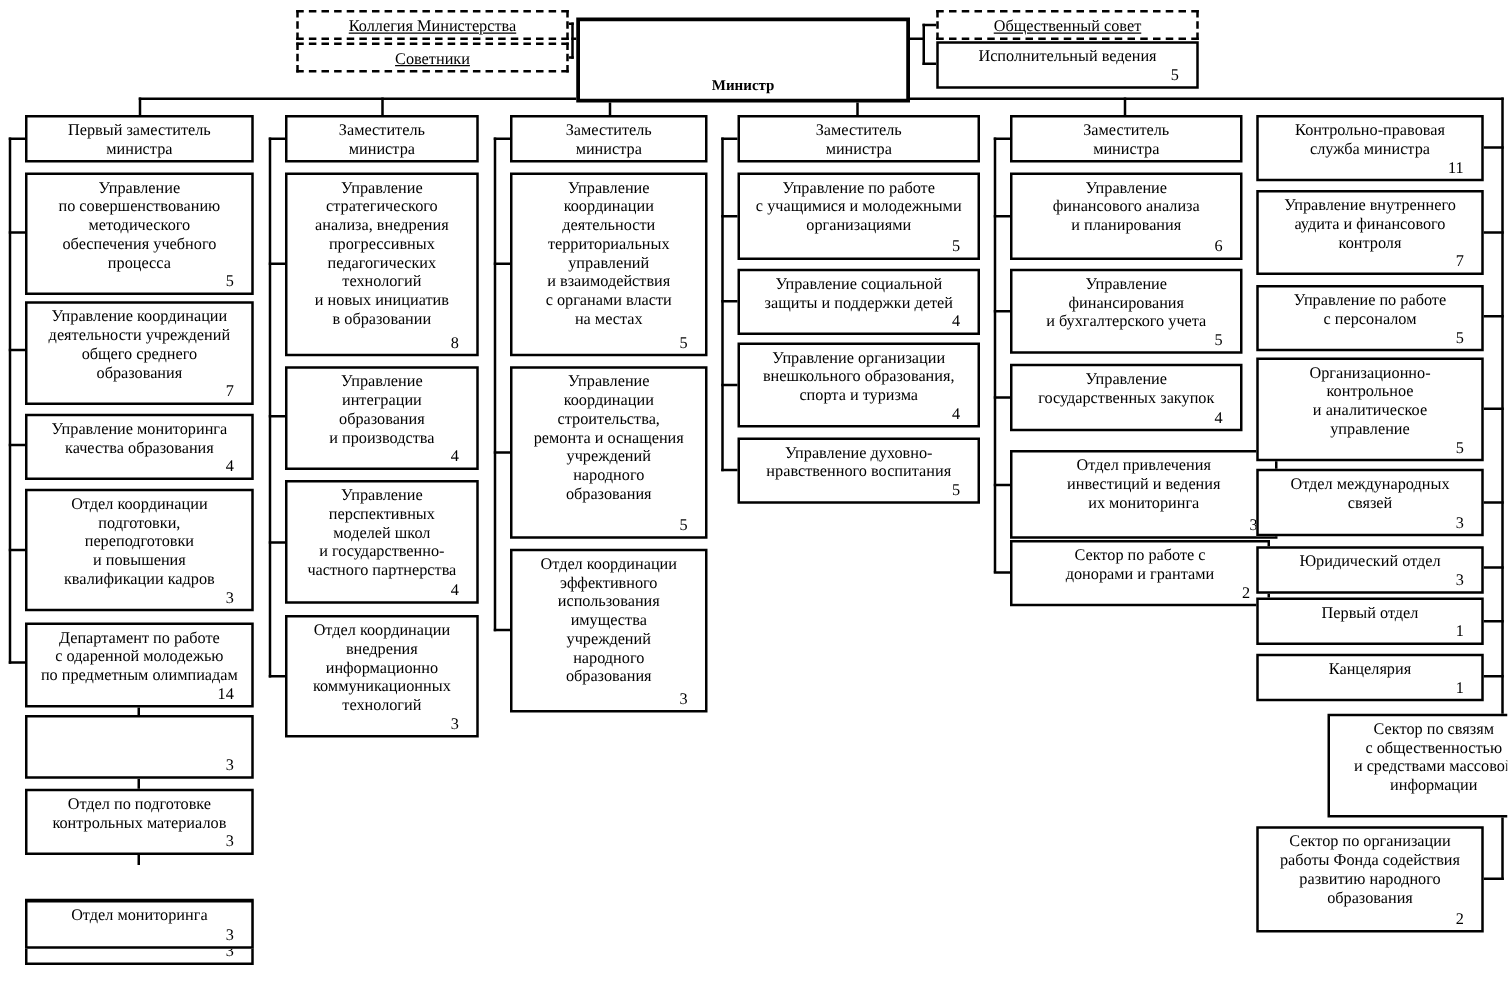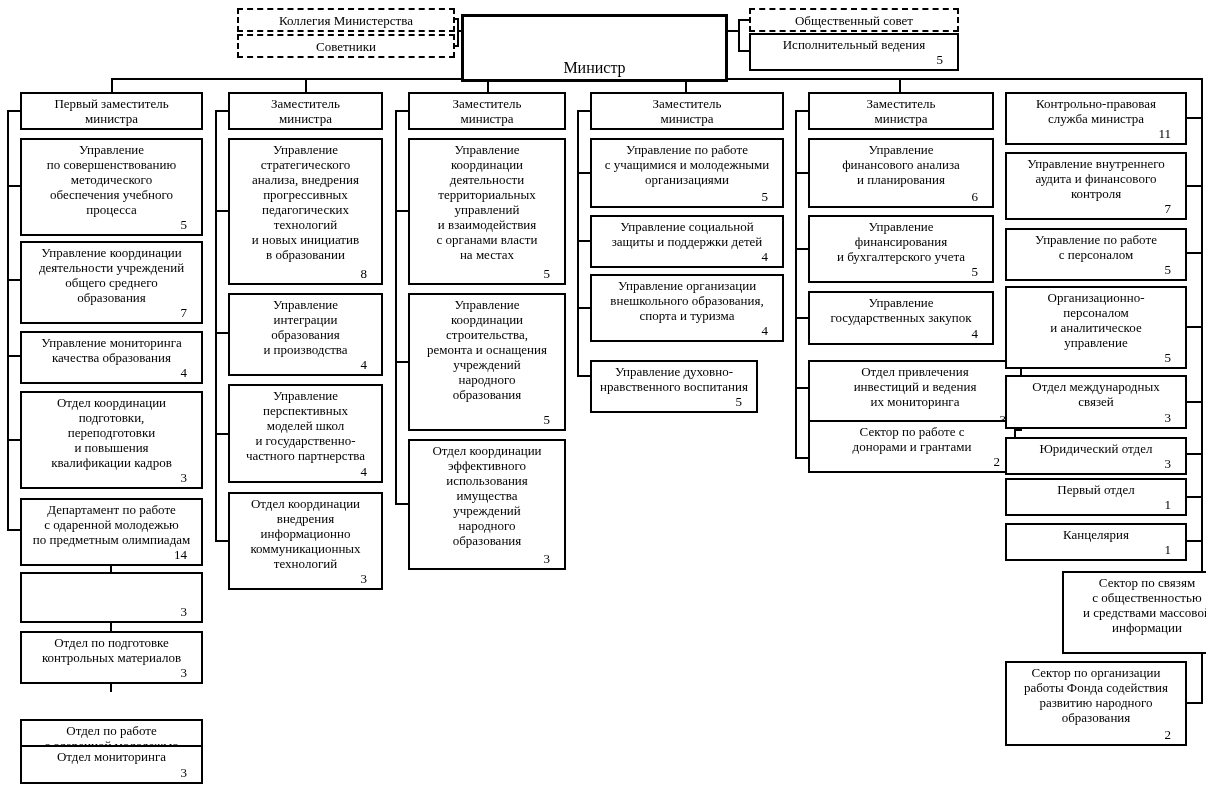--- a/index.html
+++ b/index.html
@@ -7,24 +7,24 @@
     position:relative;width:1206px;height:793px;background:#ffffff;
     font-family:"Liberation Serif","DejaVu Serif",serif;
     color:#000;overflow:hidden;
   }
   .box{
     position:absolute;box-sizing:border-box;
     border:2px solid #000;background:#fff;
     display:flex;flex-direction:column;
     padding:2px 8px;font-size:13px;line-height:15px;
   }
-  .box.dashed{border-style:dashed;justify-content:center;}
+  .box.dashed{border-style:dashed;justify-content:center;text-decoration:underline;}
   .box.hdr{justify-content:center;}
   .box.bold-box{border-width:3px;justify-content:center;}
-  .bold-box .lbl{font-weight:normal;font-size:16px;line-height:18px;margin-top:40px;}
+  .bold-box .lbl{font-weight:bold;font-size:12px;line-height:18px;margin-top:40px;}
   .lbl{white-space:pre-line;text-align:center;}
   .cnt{margin-top:auto;text-align:right;padding-right:6px;}
   .ln{position:absolute;background:#000;}
 </style>
 </head>
 <body>
 
 <div class="canvas">
 
   <div class="ln" style="left:455px;top:18px;width:4px;height:2px"></div>
@@ -159,21 +159,21 @@
   <div class="box" style="left:20px;top:631px;width:183px;min-height:52px">
     <div class="lbl">Отдел по подготовке
 контрольных материалов</div>
     <div class="cnt">3</div>
   </div>
   <div class="box" style="left:20px;top:719px;width:183px;min-height:51px">
     <div class="lbl">Отдел по работе
 с одаренной молодежью</div>
     <div class="cnt">3</div>
   </div>
-  <div class="box" style="left:20px;top:745px;width:183px;min-height:39px">
+  <div class="box" style="left:20px;top:720px;width:183px;min-height:39px">
     <div class="lbl">Отдел мониторинга</div>
     <div class="cnt">3</div>
   </div>
 
   <div class="box hdr" style="left:228px;top:92px;width:155px;min-height:38px">
     <div class="lbl">Заместитель
 министра</div>
   </div>
   <div class="box" style="left:228px;top:138px;width:155px;min-height:147px">
     <div class="lbl">Управление
@@ -260,21 +260,21 @@
     <div class="lbl">Управление социальной
 защиты и поддержки детей</div>
     <div class="cnt">4</div>
   </div>
   <div class="box" style="left:590px;top:274px;width:194px;min-height:67px">
     <div class="lbl">Управление организации
 внешкольного образования,
 спорта и туризма</div>
     <div class="cnt">4</div>
   </div>
-  <div class="box" style="left:590px;top:360px;width:168px;min-height:52px">
+  <div class="box" style="left:590px;top:350px;width:194px;min-height:52px">
     <div class="lbl">Управление духовно-
 нравственного воспитания</div>
     <div class="cnt">5</div>
   </div>
 
   <div class="box hdr" style="left:808px;top:92px;width:186px;min-height:38px">
     <div class="lbl">Заместитель
 министра</div>
   </div>
   <div class="box" style="left:808px;top:138px;width:186px;min-height:70px">
@@ -293,21 +293,21 @@
     <div class="lbl">Управление
 государственных закупок</div>
     <div class="cnt">4</div>
   </div>
   <div class="box" style="left:808px;top:360px;width:214px;min-height:71px">
     <div class="lbl">Отдел привлечения
 инвестиций и ведения
 их мониторинга</div>
     <div class="cnt">3</div>
   </div>
-  <div class="box" style="left:808px;top:420px;width:208px;min-height:52px">
+  <div class="box" style="left:808px;top:432px;width:208px;min-height:52px">
     <div class="lbl">Сектор по работе с
 донорами и грантами</div>
     <div class="cnt">2</div>
   </div>
 
   <div class="box" style="left:1005px;top:92px;width:182px;min-height:53px">
     <div class="lbl">Контрольно-правовая
 служба министра</div>
     <div class="cnt">11</div>
   </div>
@@ -317,21 +317,21 @@
 контроля</div>
     <div class="cnt">7</div>
   </div>
   <div class="box" style="left:1005px;top:228px;width:182px;min-height:50px">
     <div class="lbl">Управление по работе
 с персоналом</div>
     <div class="cnt">5</div>
   </div>
   <div class="box" style="left:1005px;top:286px;width:182px;min-height:81px">
     <div class="lbl">Организационно-
-персоналом
+контрольное
 и аналитическое
 управление</div>
     <div class="cnt">5</div>
   </div>
   <div class="box" style="left:1005px;top:375px;width:182px;min-height:54px">
     <div class="lbl">Отдел международных
 связей</div>
     <div class="cnt">3</div>
   </div>
   <div class="box" style="left:1005px;top:437px;width:182px;min-height:34px">

